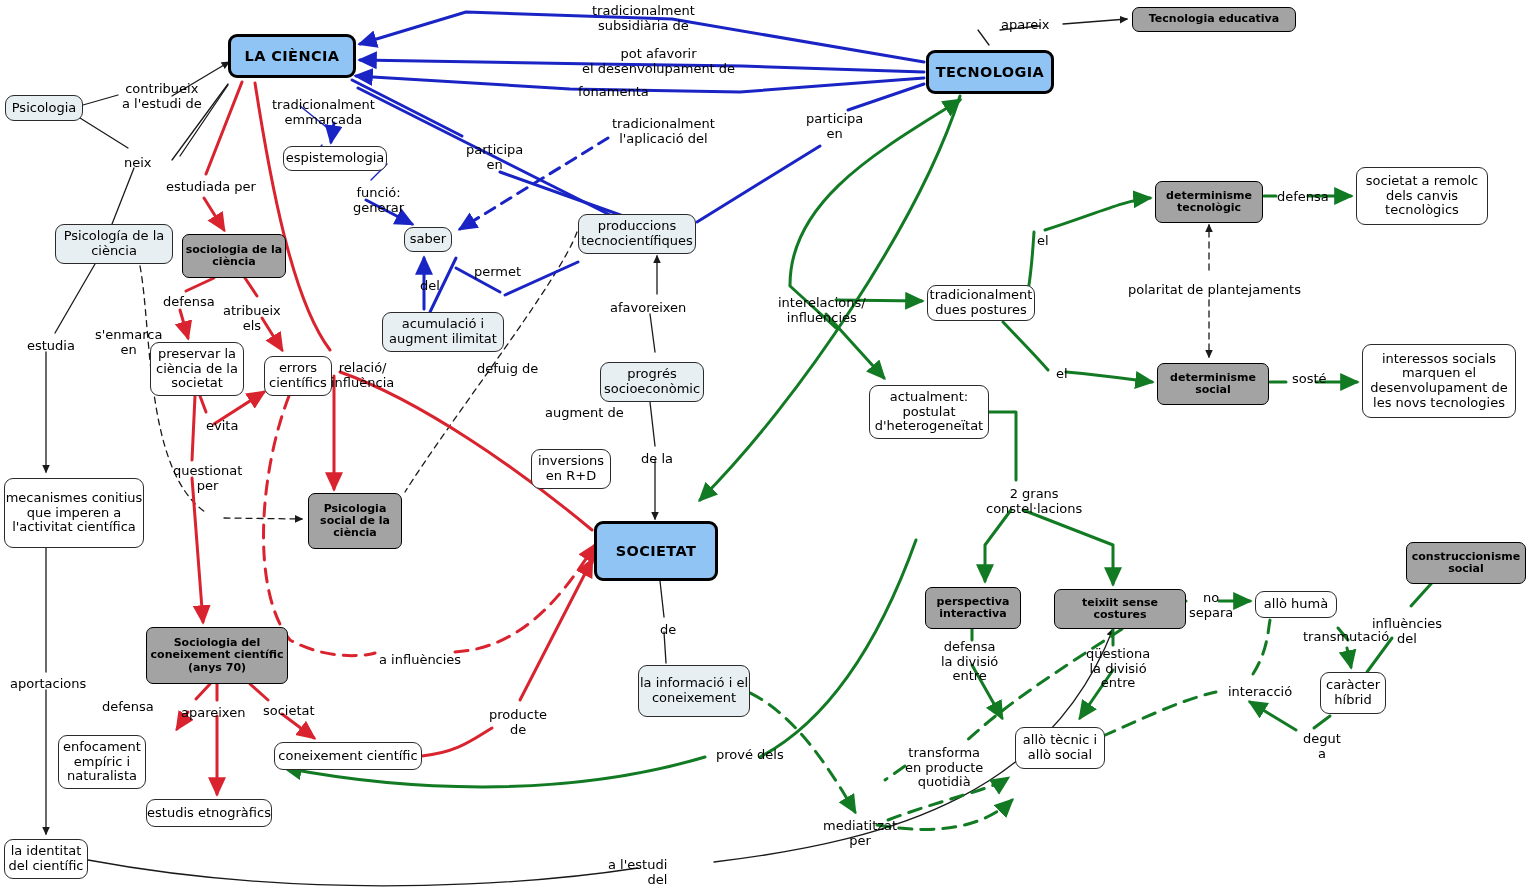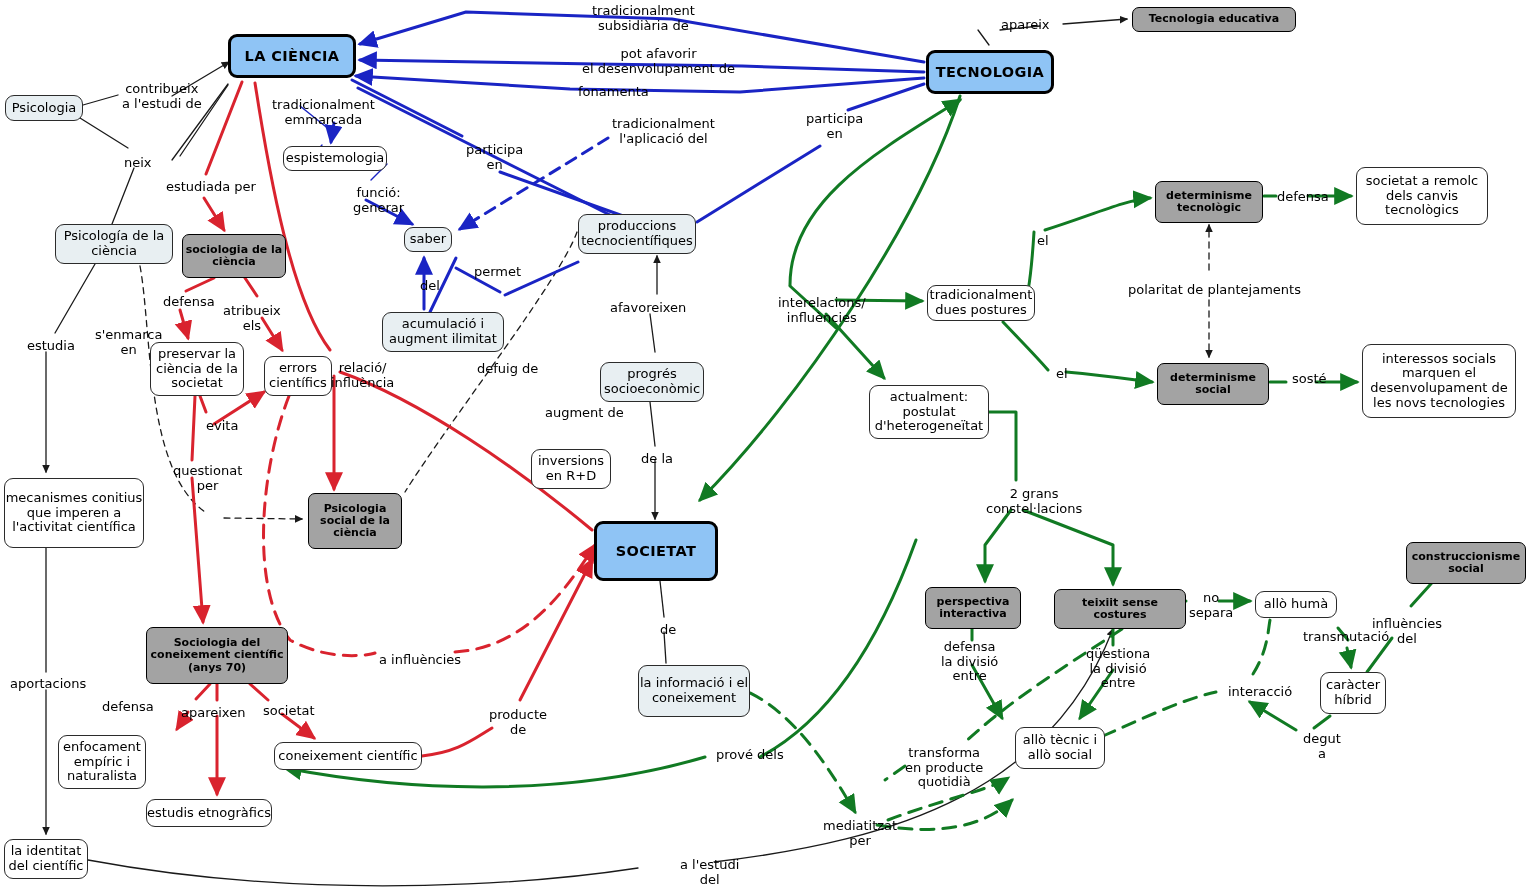--- a/index.html
+++ b/index.html
@@ -359,21 +359,21 @@
       <div class="lbl" style="left: 545px; top: 406px;">augment de</div>
       <div class="lbl" style="left: 641px; top: 452px;">de la</div>
       <div class="lbl" style="left: 379px; top: 653px;">a influències</div>
       <div class="lbl" style="left: 102px; top: 700px;">defensa</div>
       <div class="lbl" style="left: 181px; top: 706px;">apareixen</div>
       <div class="lbl" style="left: 263px; top: 704px;">societat</div>
       <div class="lbl" style="left: 10px; top: 677px;">aportacions</div>
       <div class="lbl" style="left: 489px; top: 708px;">producte
 de</div>
       <div class="lbl" style="left: 660px; top: 623px;">de</div>
-      <div class="lbl" style="left: 680px; top: 858px;">a l'estudi
+      <div class="lbl" style="left: 608px; top: 858px; text-align: right;">a l'estudi
 del</div>
       <div class="lbl" style="left: 778px; top: 296px;">interelacions/
 influències</div>
       <div class="lbl" style="left: 1037px; top: 234px;">el</div>
       <div class="lbl" style="left: 1056px; top: 367px;">el</div>
       <div class="lbl" style="left: 1128px; top: 283px;">polaritat de plantejaments</div>
       <div class="lbl" style="left: 1277px; top: 190px;">defensa</div>
       <div class="lbl" style="left: 1292px; top: 372px;">sosté</div>
       <div class="lbl" style="left: 986px; top: 487px;">2 grans
 constel·lacions</div>

